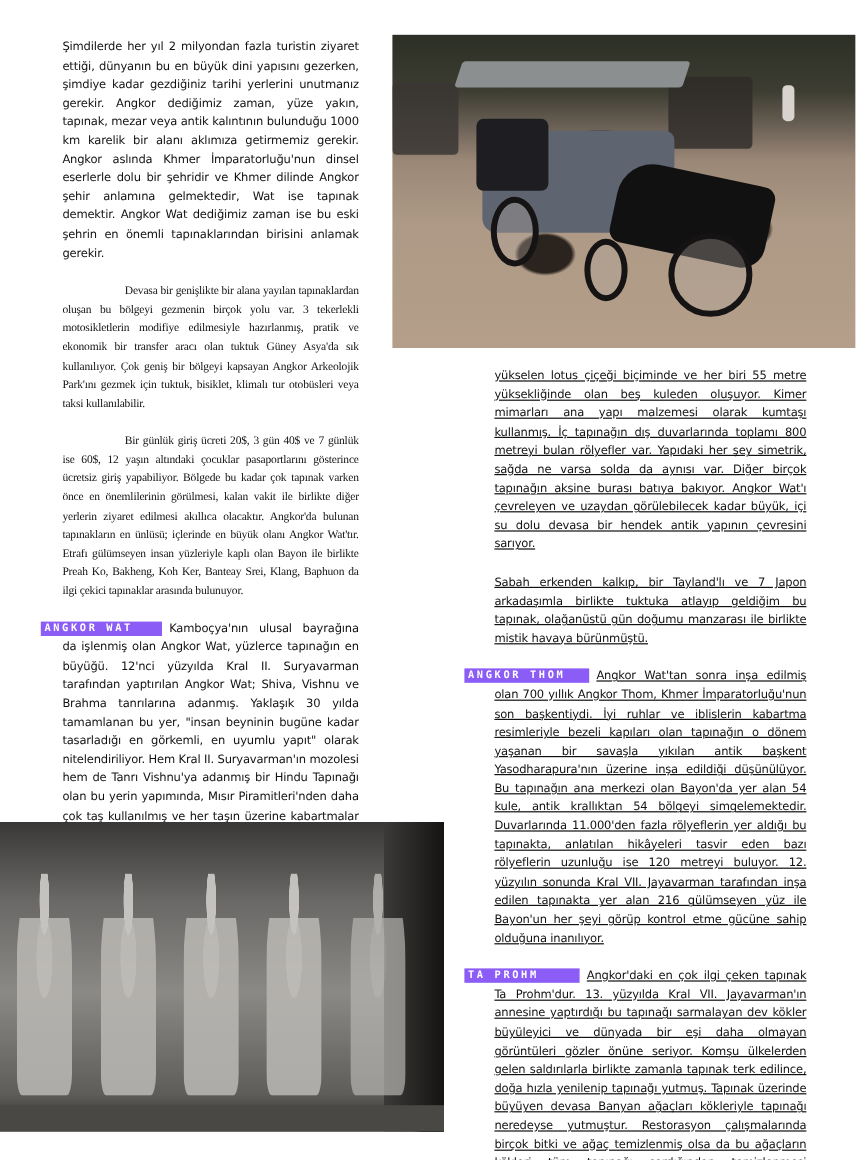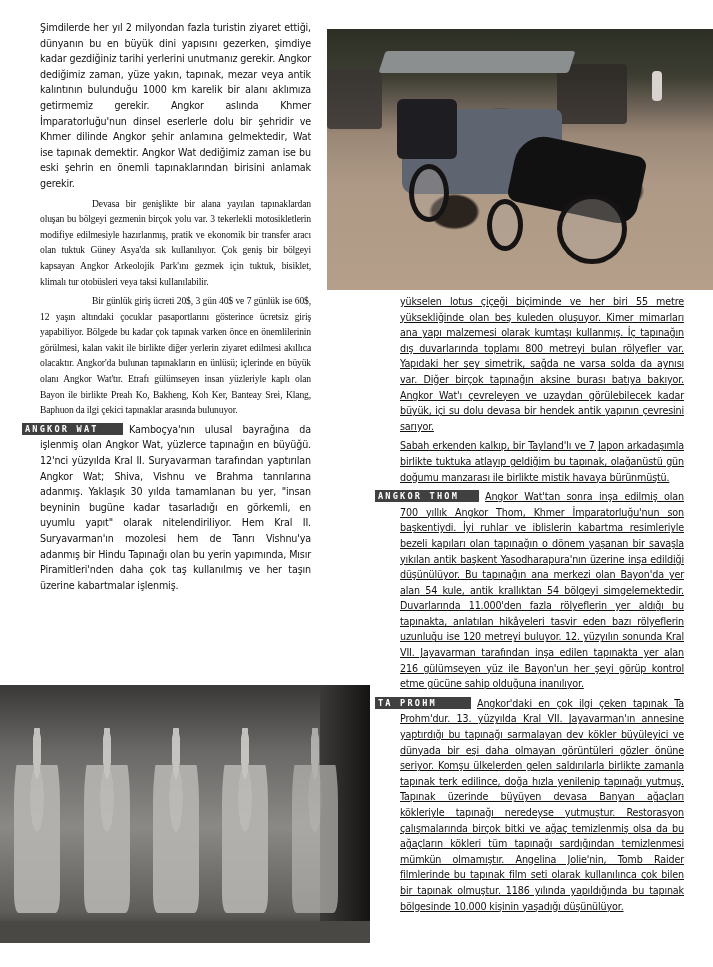--- a/index.html
+++ b/index.html
@@ -8,28 +8,28 @@
     background:#ffffff; color:#111;
     font-family:"DejaVu Sans", sans-serif;
   }
   .col {
     position:absolute;
     font-size:9.6px;
     line-height:15.6px;
     text-align:justify;
     letter-spacing:-0.15px;
   }
-  .col p { margin:4px; }
+  .col p { margin:16px; }
   .indent { text-indent:52px;font-family:Liberation Serif, serif; }
   .left-col { left:36px; top:16px; width:279px; }
   .right-col { left:396px; top:290px; width:292px;text-decoration:underline; }
   .sect { position:relative; }
   .heading {
     display:inline-block;
-    background:#404040; color:#fff;
+    background:#8b5cf6; color:#fff;
     font-family:"DejaVu Sans Mono", monospace;
     font-weight:bold; font-size:8.6px; letter-spacing:2.2px;
     line-height:12px; padding:0 4px 0 3px;
     margin-right:6px; vertical-align:1px;
   }
   .h-wat { margin-left:-18px; width:94px; }
   .h-thom { margin-left:-25px; width:97px; }
   .h-prohm { margin-left:-25px; width:89px; }
 
   .photo { position:absolute; overflow:hidden; }

